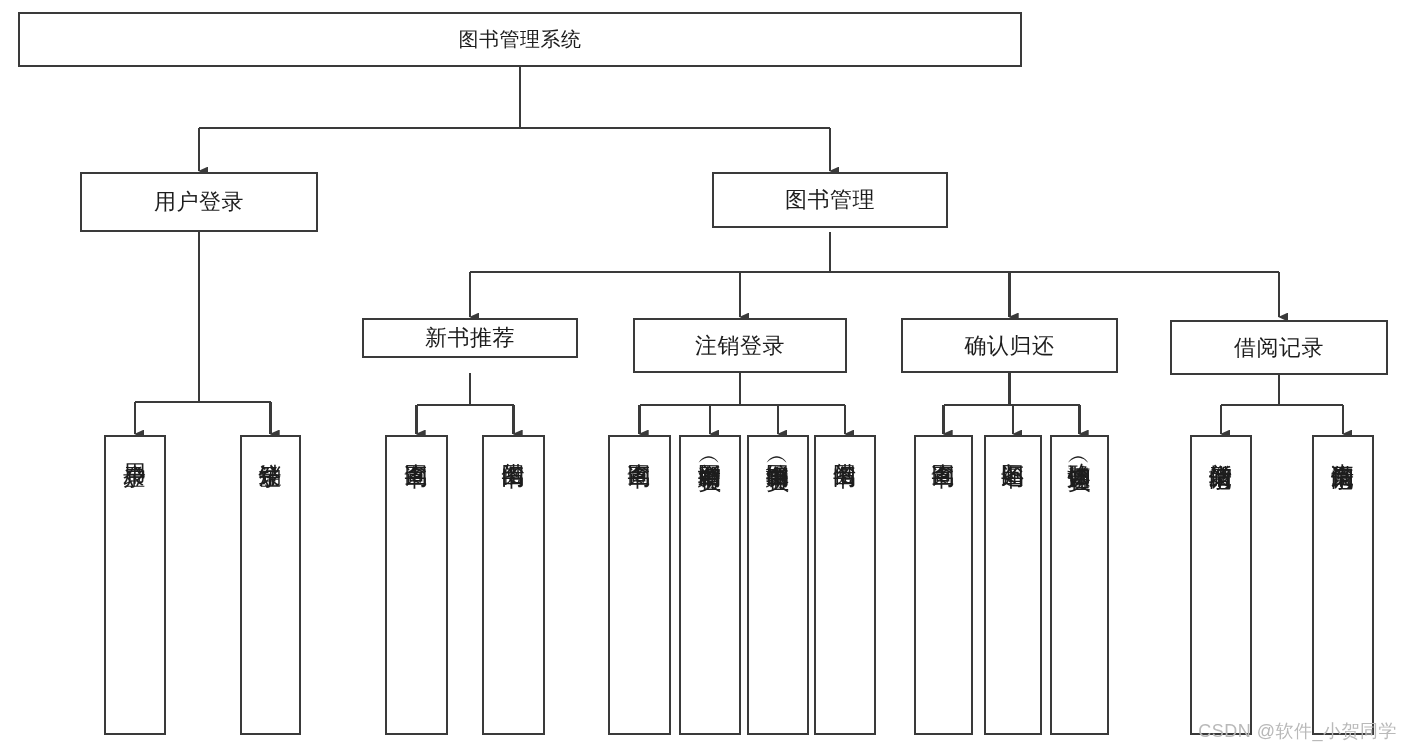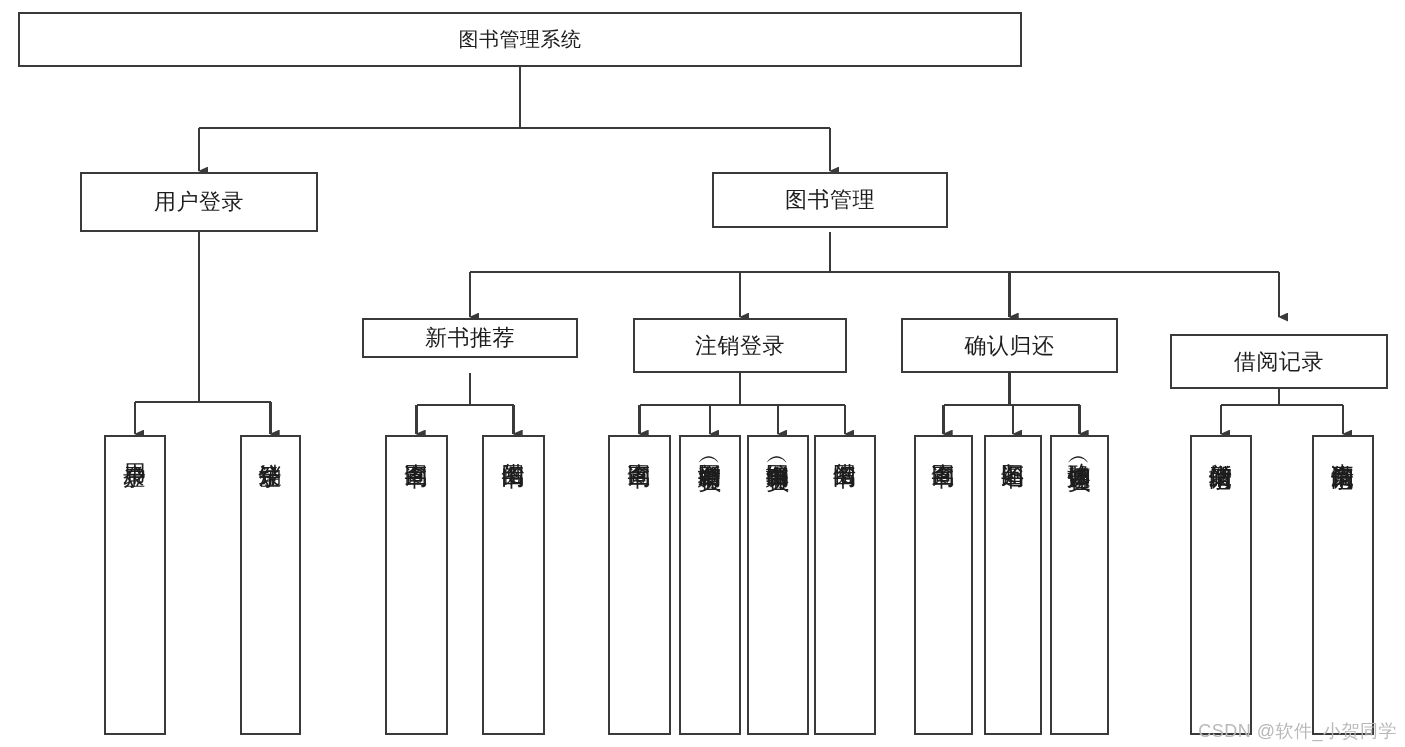--- a/index.html
+++ b/index.html
@@ -132,21 +132,21 @@
       </div>
       <div class="node-box node-branch" style="left: 362px; top: 318px; width: 216px; height: 40px;">
         <span class="node-label">新书推荐</span>
       </div>
       <div class="node-box node-branch" style="left: 633px; top: 318px; width: 214px; height: 55px;">
         <span class="node-label">注销登录</span>
       </div>
       <div class="node-box node-branch" style="left: 901px; top: 318px; width: 217px; height: 55px;">
         <span class="node-label">确认归还</span>
       </div>
-      <div class="node-box node-branch" style="left: 1170px; top: 334px; width: 218px; height: 55px;">
+      <div class="node-box node-branch" style="left: 1170px; top: 320px; width: 218px; height: 55px;">
         <span class="node-label">借阅记录</span>
       </div>
       <div class="node-box node-leaf" style="left: 104px; top: 435px; width: 62px; height: 300px;">
         <span class="node-label">用户登录</span>
       </div>
       <div class="node-box node-leaf" style="left: 240px; top: 435px; width: 61px; height: 300px;">
         <span class="node-label">注销登录</span>
       </div>
       <div class="node-box node-leaf" style="left: 385px; top: 435px; width: 63px; height: 300px;">
         <span class="node-label">查询图书</span>

